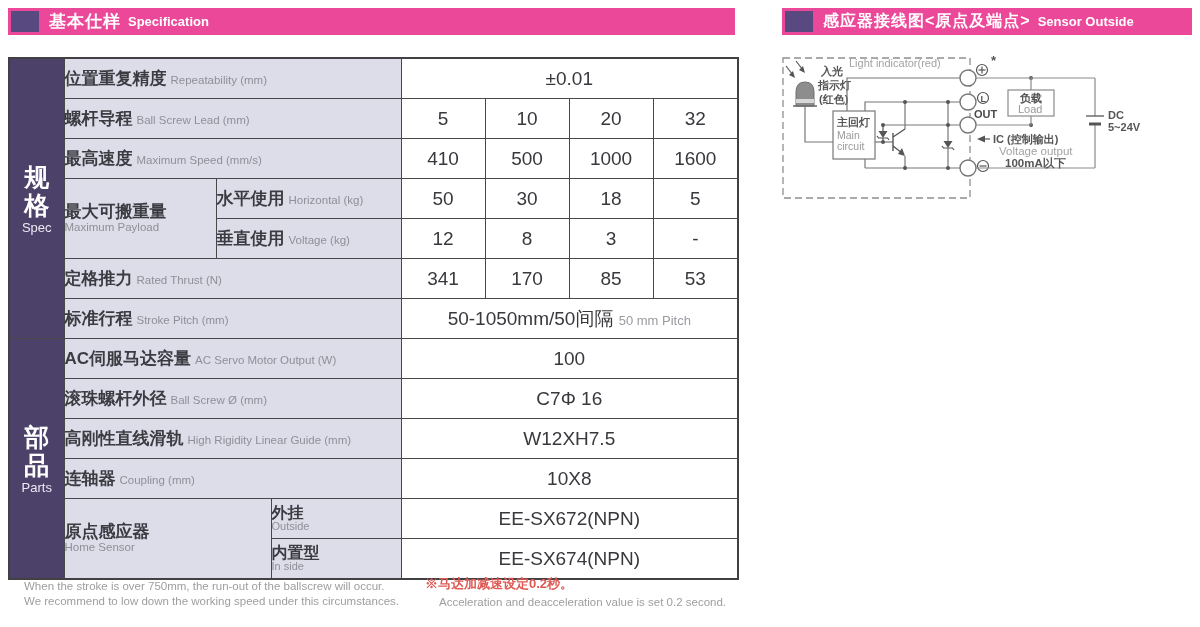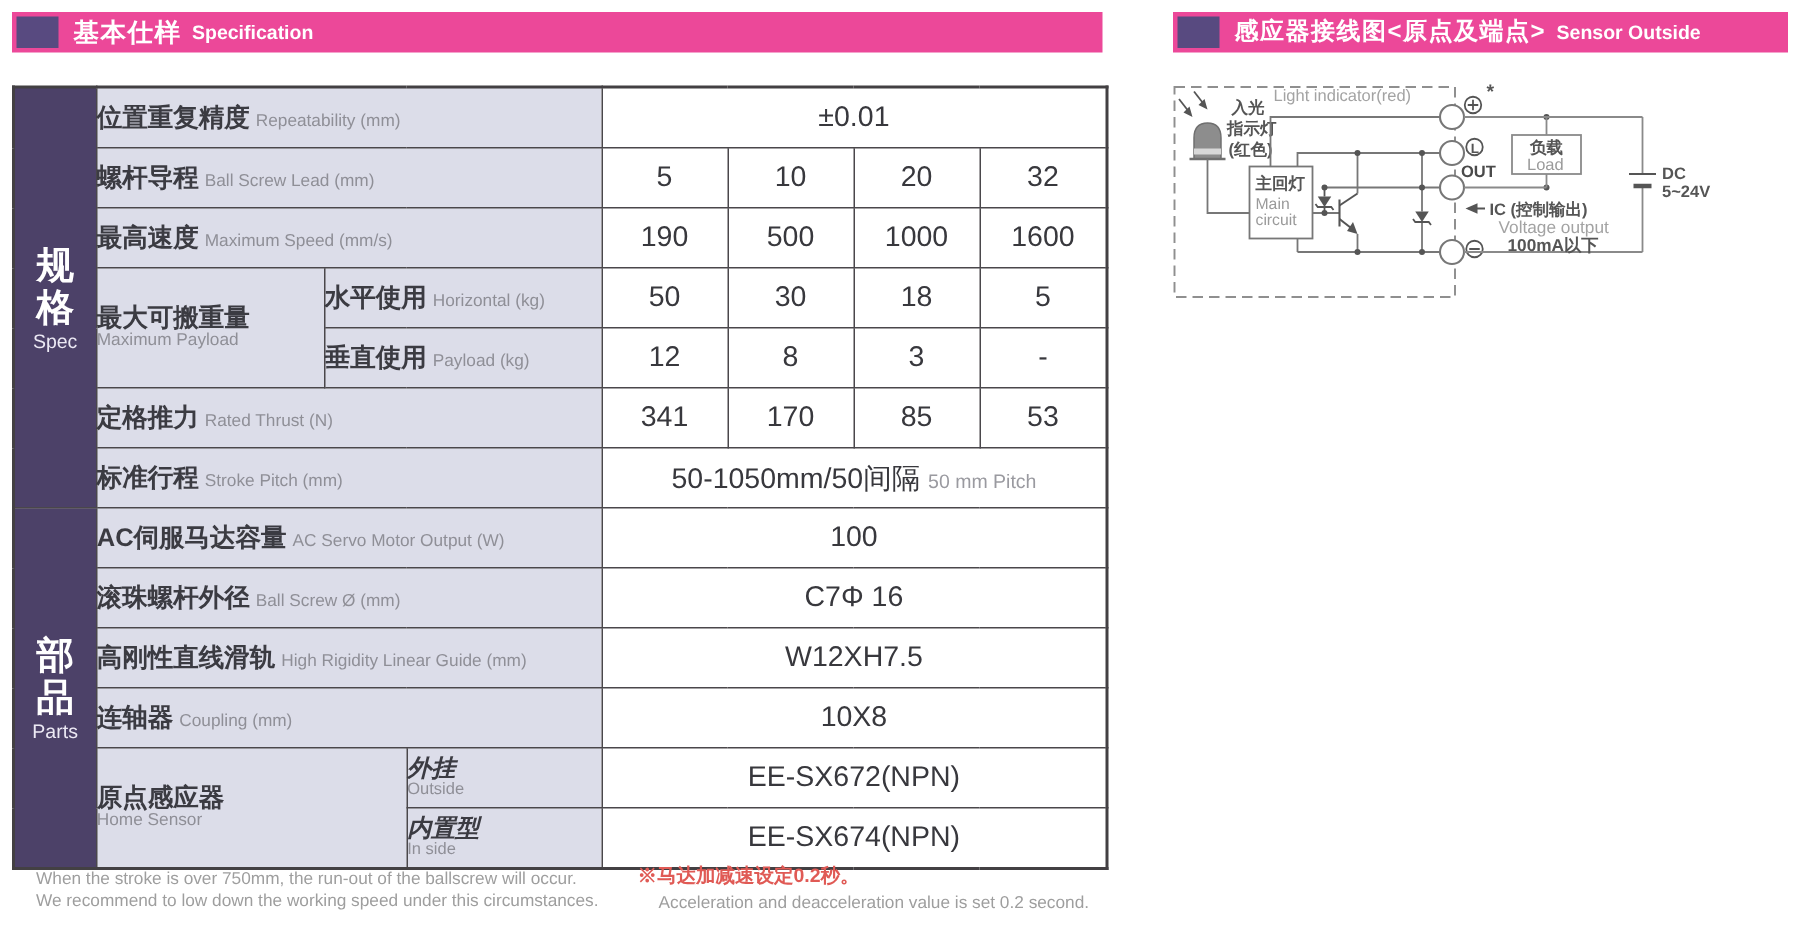--- a/index.html
+++ b/index.html
@@ -20,21 +20,21 @@
   td.sec{background:#4c4168;text-align:center;vertical-align:middle;margin-top:44px;}
   td.sec .sec-cn{display:inline-block;width:1.08em;word-break:break-all;color:#fff;
                  font-size:25px;font-weight:bold;line-height:1.12;}
   td.sec .sec-en{display:block;color:#ece9f4;font-size:13px;margin-top:1px;}
   td.sec.split{border-top:1px solid #fca5a5;}
   td.lbl{background:#dcdde9;padding-left:10px;}
   .cn{font-weight:bold;font-size:17px;color:#3b3b42;}
   .en{font-size:11.5px;color:#8f8f97;margin-left:4px;}
   .stack .cn{display:block;line-height:1.05;}
   .stack .en{display:block;margin-left:0;line-height:1.1;}
-  .stack2 .cn{display:block;font-size:16px;line-height:1.0;font-style:italic;}
+  .stack2 .cn{display:block;font-size:16px;line-height:1.0;}
   .stack2 .en{display:block;margin-left:0;font-size:11px;line-height:1.0;}
   td.val{background:#fff;text-align:center;font-size:19px;color:#38383d;}
   td.val .sub{font-size:13px;color:#9a9aa0;}
   
   .notes{position:absolute;top:576px;}
   #notesL{left:10px;} #notesR{left:425px;}
   .note-cn{color:#e05a55;font-size:13px;font-weight:bold;line-height:1.2;}
   .note-en{color:#9e9e9e;font-size:11.5px;margin-left:14px;margin-top:3px;line-height:1.25;}
   
   #diag{position:absolute;left:775px;top:46px;width:425px;height:162px;}
@@ -85,41 +85,41 @@
       </td>
       <td class="val">5</td>
       <td class="val">10</td>
       <td class="val">20</td>
       <td class="val">32</td>
     </tr>
     <tr>
       <td class="lbl" colspan="3">
         <span class="cn">最高速度</span><span class="en">Maximum Speed (mm/s)</span>
       </td>
-      <td class="val">190</td>
+      <td class="val">410</td>
       <td class="val">500</td>
       <td class="val">1000</td>
       <td class="val">1600</td>
     </tr>
     <tr>
       <td class="lbl stack" rowspan="2">
         <span class="cn">最大可搬重量</span>
         <span class="en">Maximum Payload</span>
       </td>
       <td class="lbl" colspan="2">
         <span class="cn">水平使用</span><span class="en">Horizontal (kg)</span>
       </td>
       <td class="val">50</td>
       <td class="val">30</td>
       <td class="val">18</td>
       <td class="val">5</td>
     </tr>
     <tr>
       <td class="lbl" colspan="2">
-        <span class="cn">垂直使用</span><span class="en">Payload (kg)</span>
+        <span class="cn">垂直使用</span><span class="en">Voltage (kg)</span>
       </td>
       <td class="val">12</td>
       <td class="val">8</td>
       <td class="val">3</td>
       <td class="val">-</td>
     </tr>
     <tr>
       <td class="lbl" colspan="3">
         <span class="cn">定格推力</span><span class="en">Rated Thrust (N)</span>
       </td>

